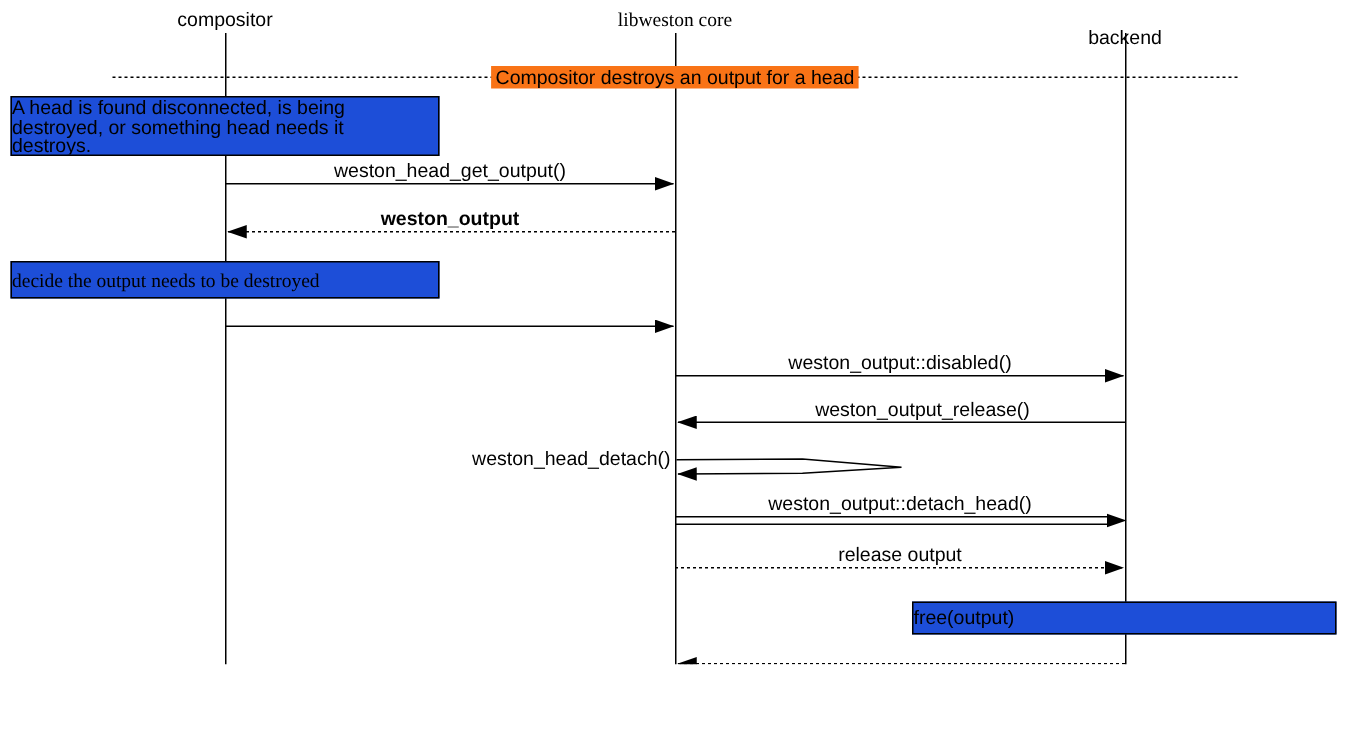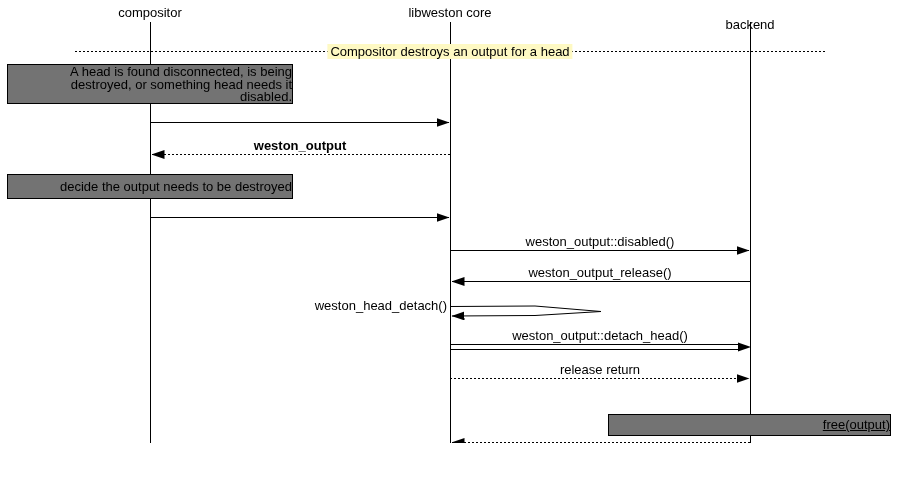--- a/index.html
+++ b/index.html
@@ -8,25 +8,25 @@
     font-family:"Liberation Sans",sans-serif;color:#000;overflow:hidden;
   }
   .diagram svg{position:absolute;left:0;top:0;}
   .lbl{
     position:absolute;font-size:13px;line-height:15px;white-space:nowrap;
     transform:translateX(-50%);
   }
   .lbl-right{transform:translateX(-100%);}
   .divider-lbl{
     position:absolute;font-size:13px;line-height:15px;white-space:nowrap;
-    transform:translateX(-50%);background:#fef9c3;padding:0 3px;
+    transform:translateX(-50%);background:#f97316;padding:0 3px;
   }
   .note{
-    position:absolute;border:1px solid #000;background:#737373;
-    font-size:13px;text-align:right;overflow:hidden;
+    position:absolute;border:1px solid #000;background:#1d4ed8;
+    font-size:13px;text-align:left;overflow:hidden;
   }
   .note-multiline{line-height:12.5px;padding-top:1px;}
 </style>
 </head>
 <body>
 
 <div class="diagram">
 
   <svg width="900" height="493" viewBox="0 0 900 493">
     <defs>
@@ -53,35 +53,36 @@
       <line x1="450" y1="344.5" x2="740" y2="344.5"></line>
       <line x1="450" y1="349.5" x2="740" y2="349.5"></line>
       <polygon points="738,342.5 751,347 738,351.5" fill="#000" stroke="none"></polygon>
       <line x1="450" y1="378.5" x2="749" y2="378.5" stroke-dasharray="2 2" marker-end="url(#arr)"></line>
       <line x1="750" y1="442.5" x2="452" y2="442.5" stroke-dasharray="2 2" marker-end="url(#arr)"></line>
       <line x1="450" y1="472.5" x2="152" y2="472.5" stroke-dasharray="2 2" marker-end="url(#arr)"></line>
     </g>
   </svg>
 
   <div class="lbl" style="left:150px;top:5px;">compositor</div>
-  <div class="lbl" style="left:450px;top:5px;">libweston core</div>
+  <div class="lbl" style="left:450px;top:5px;font-family:Liberation Serif, serif;">libweston core</div>
   <div class="lbl" style="left:750px;top:5px;margin-top:12px;">backend</div>
 
   <div class="divider-lbl" style="left:450px;top:44px;">Compositor destroys an output for a head</div>
 
   <div class="note note-multiline" style="left:7px;top:64px;width:284px;height:37px;">
     <div>A head is found disconnected, is being</div>
     <div>destroyed, or something head needs it</div>
-    <div>disabled.</div>
+    <div>destroys.</div>
   </div>
 
-  <div class="note" style="left:7px;top:174px;width:284px;height:23px;line-height:23px;">decide the output needs to be destroyed</div>
+  <div class="note" style="left:7px;top:174px;width:284px;height:23px;line-height:23px;font-family:Liberation Serif, serif;">decide the output needs to be destroyed</div>
 
-  <div class="note" style="left:608px;top:414px;width:281px;height:20px;line-height:20px;text-decoration:underline;">free(output)</div>
+  <div class="note" style="left:608px;top:401px;width:281px;height:20px;line-height:20px;">free(output)</div>
 
+  <div class="lbl" style="left:300px;top:106px;">weston_head_get_output()</div>
   <div class="lbl" style="left:300px;top:138px;font-weight:bold;">weston_output</div>
   <div class="lbl" style="left:600px;top:234px;">weston_output::disabled()</div>
-  <div class="lbl" style="left:600px;top:265px;">weston_output_release()</div>
+  <div class="lbl" style="left:615px;top:265px;">weston_output_release()</div>
   <div class="lbl lbl-right" style="left:447px;top:298px;">weston_head_detach()</div>
   <div class="lbl" style="left:600px;top:328px;">weston_output::detach_head()</div>
-  <div class="lbl" style="left:600px;top:362px;">release return</div>
+  <div class="lbl" style="left:600px;top:362px;">release output</div>
 
 </div>
 
 </body></html>

